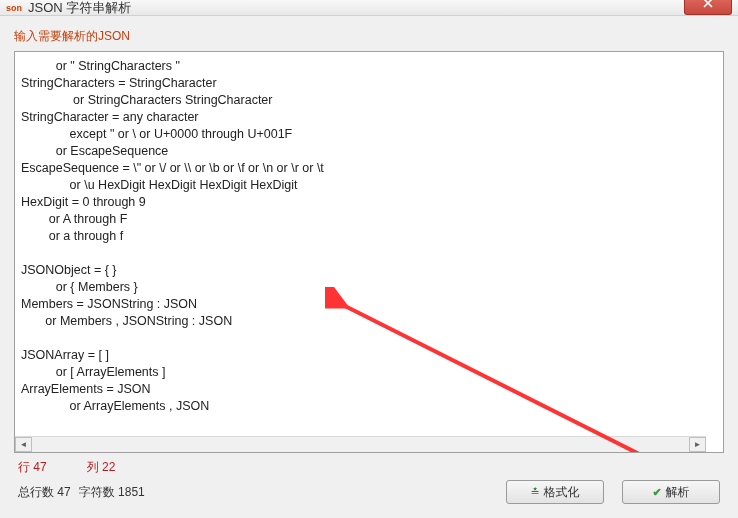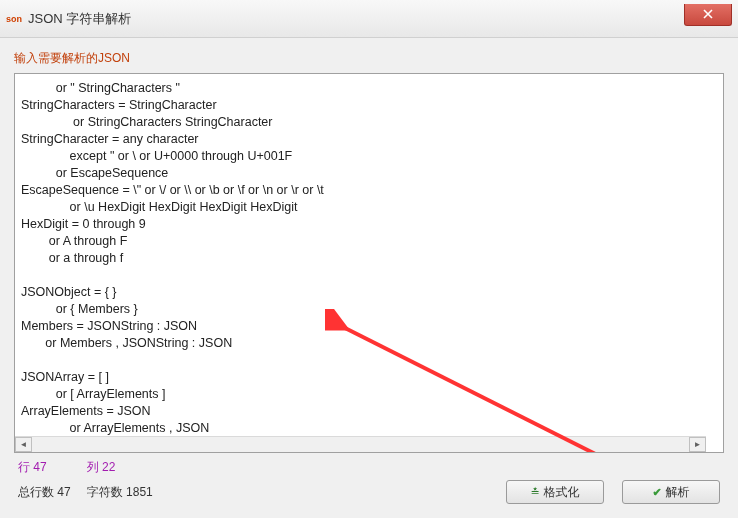--- a/index.html
+++ b/index.html
@@ -7,21 +7,21 @@
       font-family: "Microsoft YaHei", "SimSun", Tahoma, sans-serif;
       font-size: 12px;
       background: #f0f0f0;
       width: 738px;
       height: 518px;
       overflow: hidden;
       display: flex;
       flex-direction: column;
     }
     .titlebar {
-      height: 38px;
+      height: 16px;
       background: linear-gradient(to bottom, #f8f8f8, #e8e8e8);
       border-bottom: 1px solid #d0d0d0;
       display: flex;
       align-items: center;
       justify-content: space-between;
       padding-left: 6px;
       position: relative;
     }
     .titlebar-left {
       display: flex;
@@ -114,30 +114,30 @@
       display:flex;align-items:center;justify-content:center;
       font-size:8px;color:#606060;
     }
     .hscroll-track { flex:1; background:#f0f0f0; }
 
     .status-row {
       display: flex;
       gap: 40px;
       padding: 6px 4px 2px 4px;
       font-size: 12px;
-      color: #a21caf;
+      color: #b91c1c;
     }
     .bottom-row {
       display: flex;
       align-items: center;
       padding: 2px 4px 6px 4px;
       font-size: 12px;
       color: #333;
     }
-    .counts { display: flex; gap: 16px; }
+    .counts { display: flex; gap: 8px; }
     .buttons {
       margin-left: auto;
       display: flex;
       gap: 18px;
     }
     .btn {
       min-width: 98px;
       height: 24px;
       background: linear-gradient(to bottom, #f7f7f7, #e3e3e3);
       border: 1px solid #9a9a9a;

